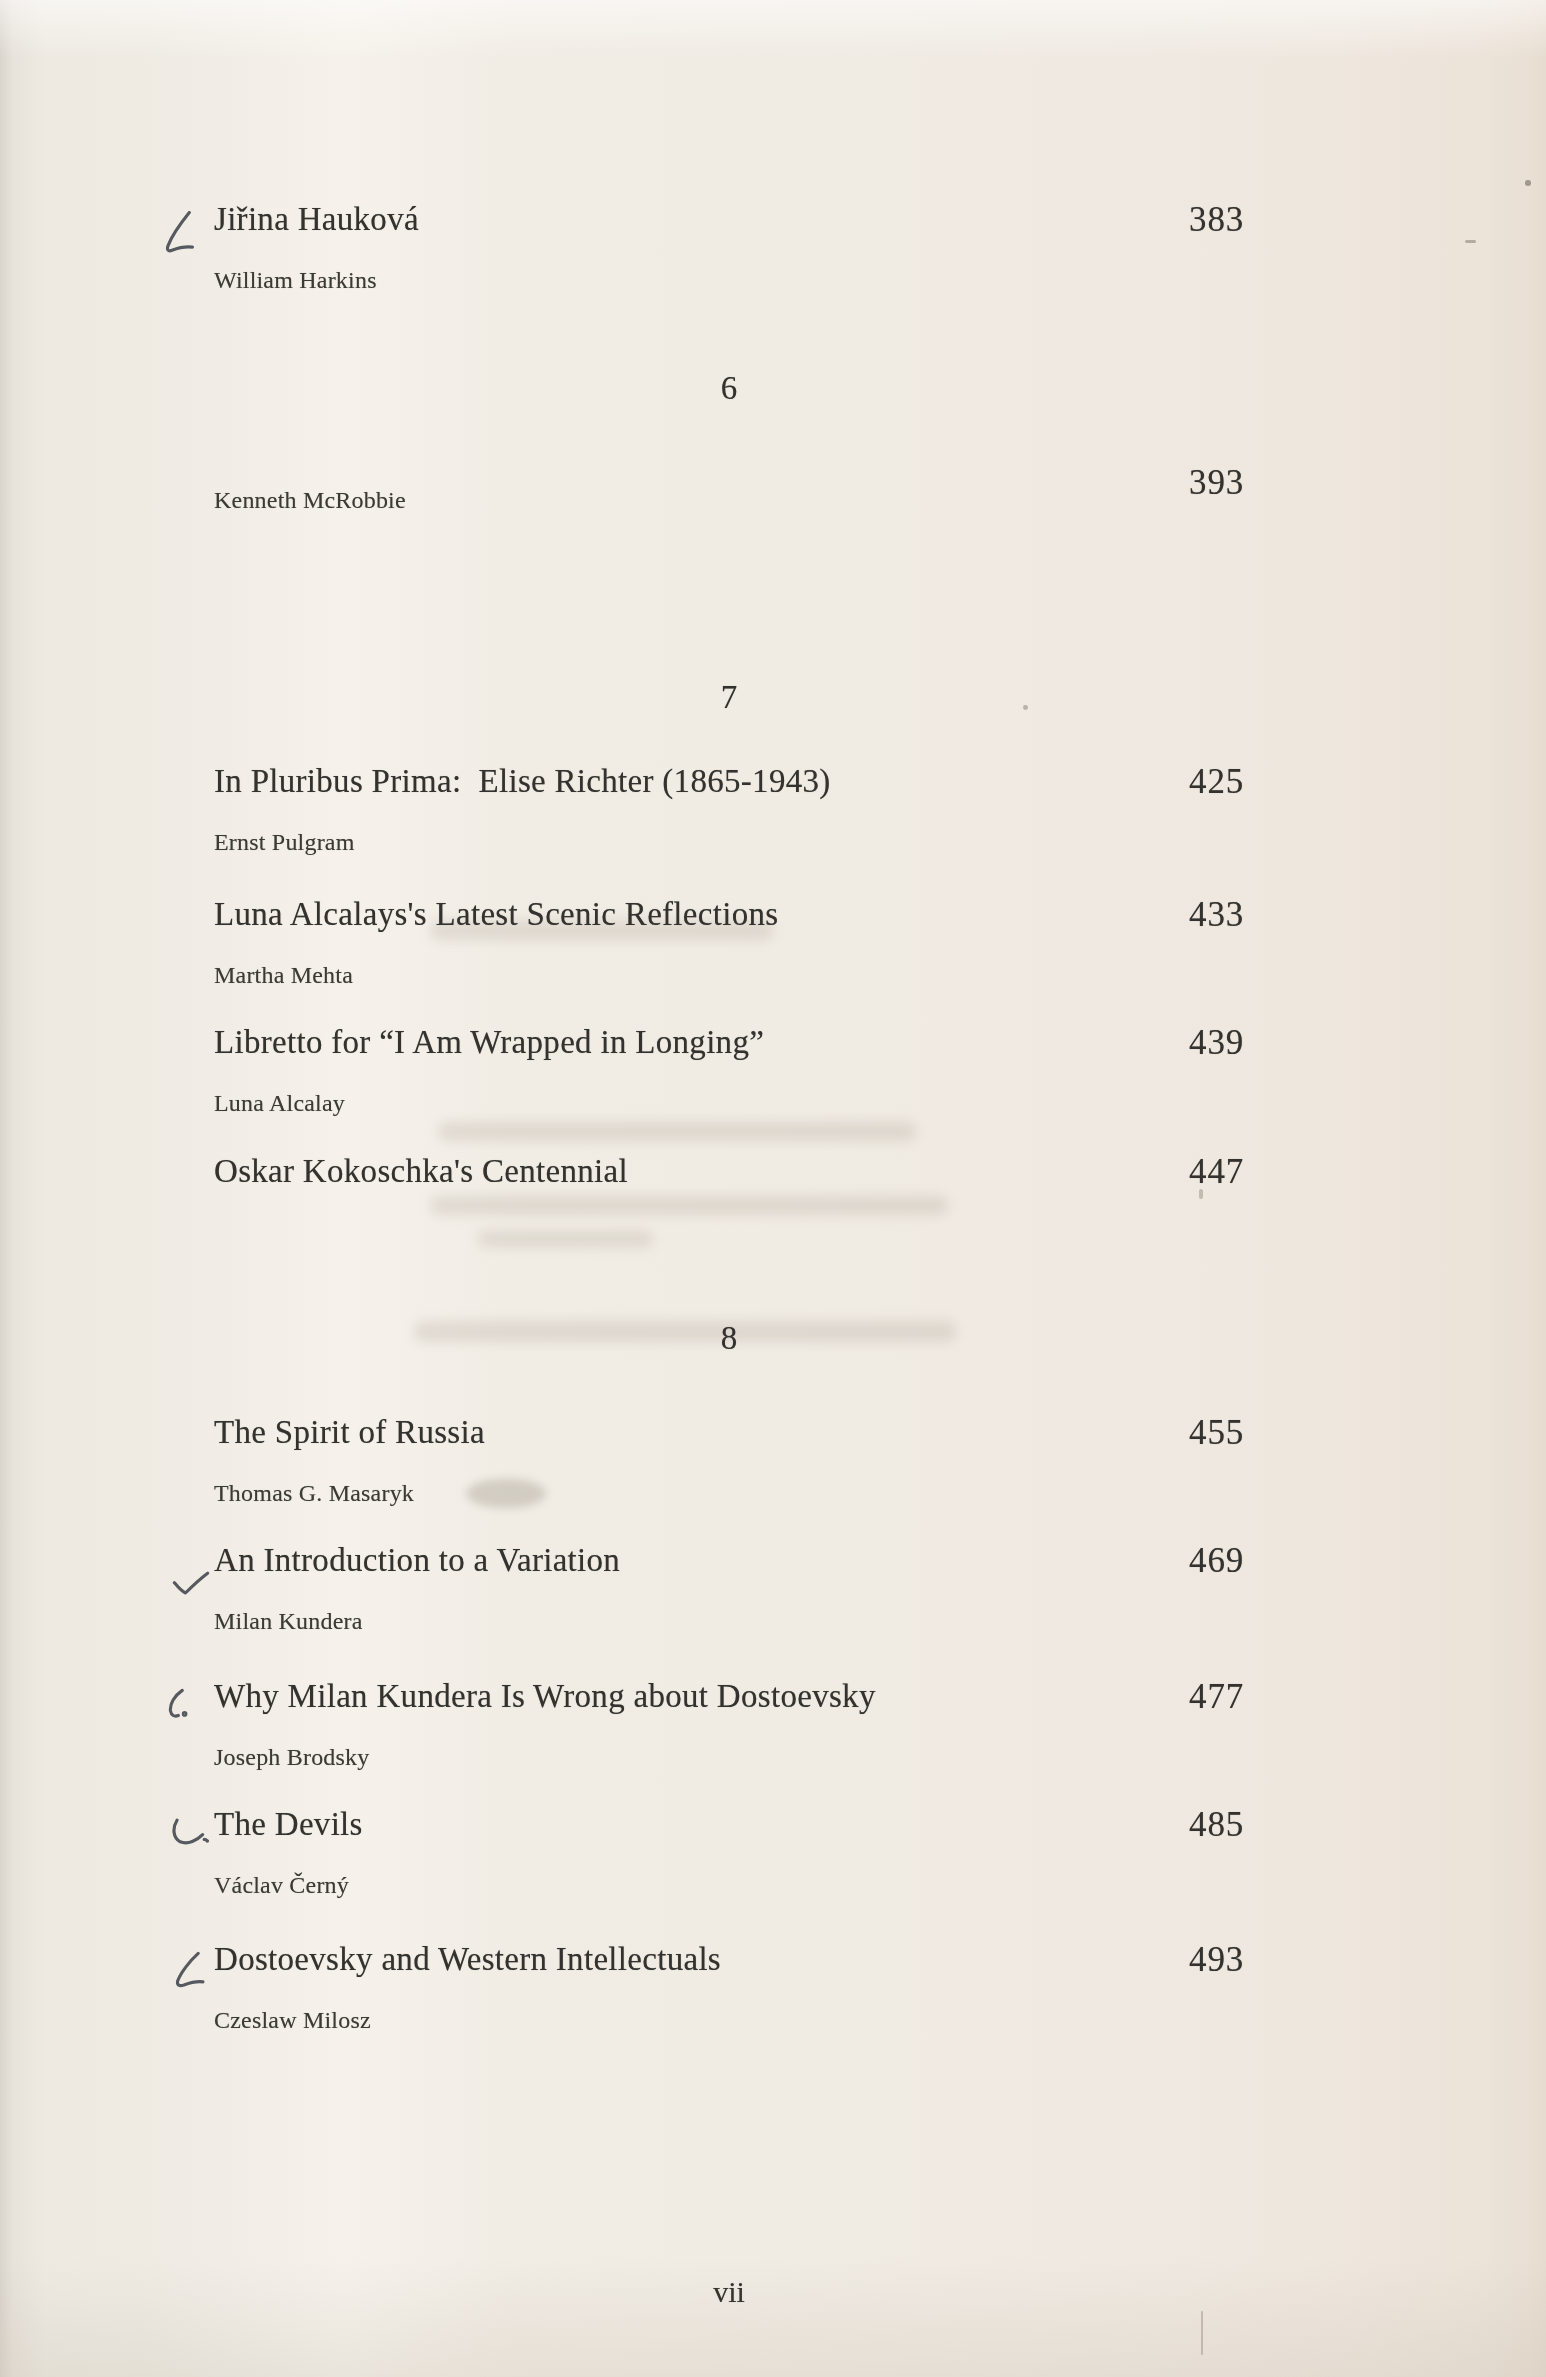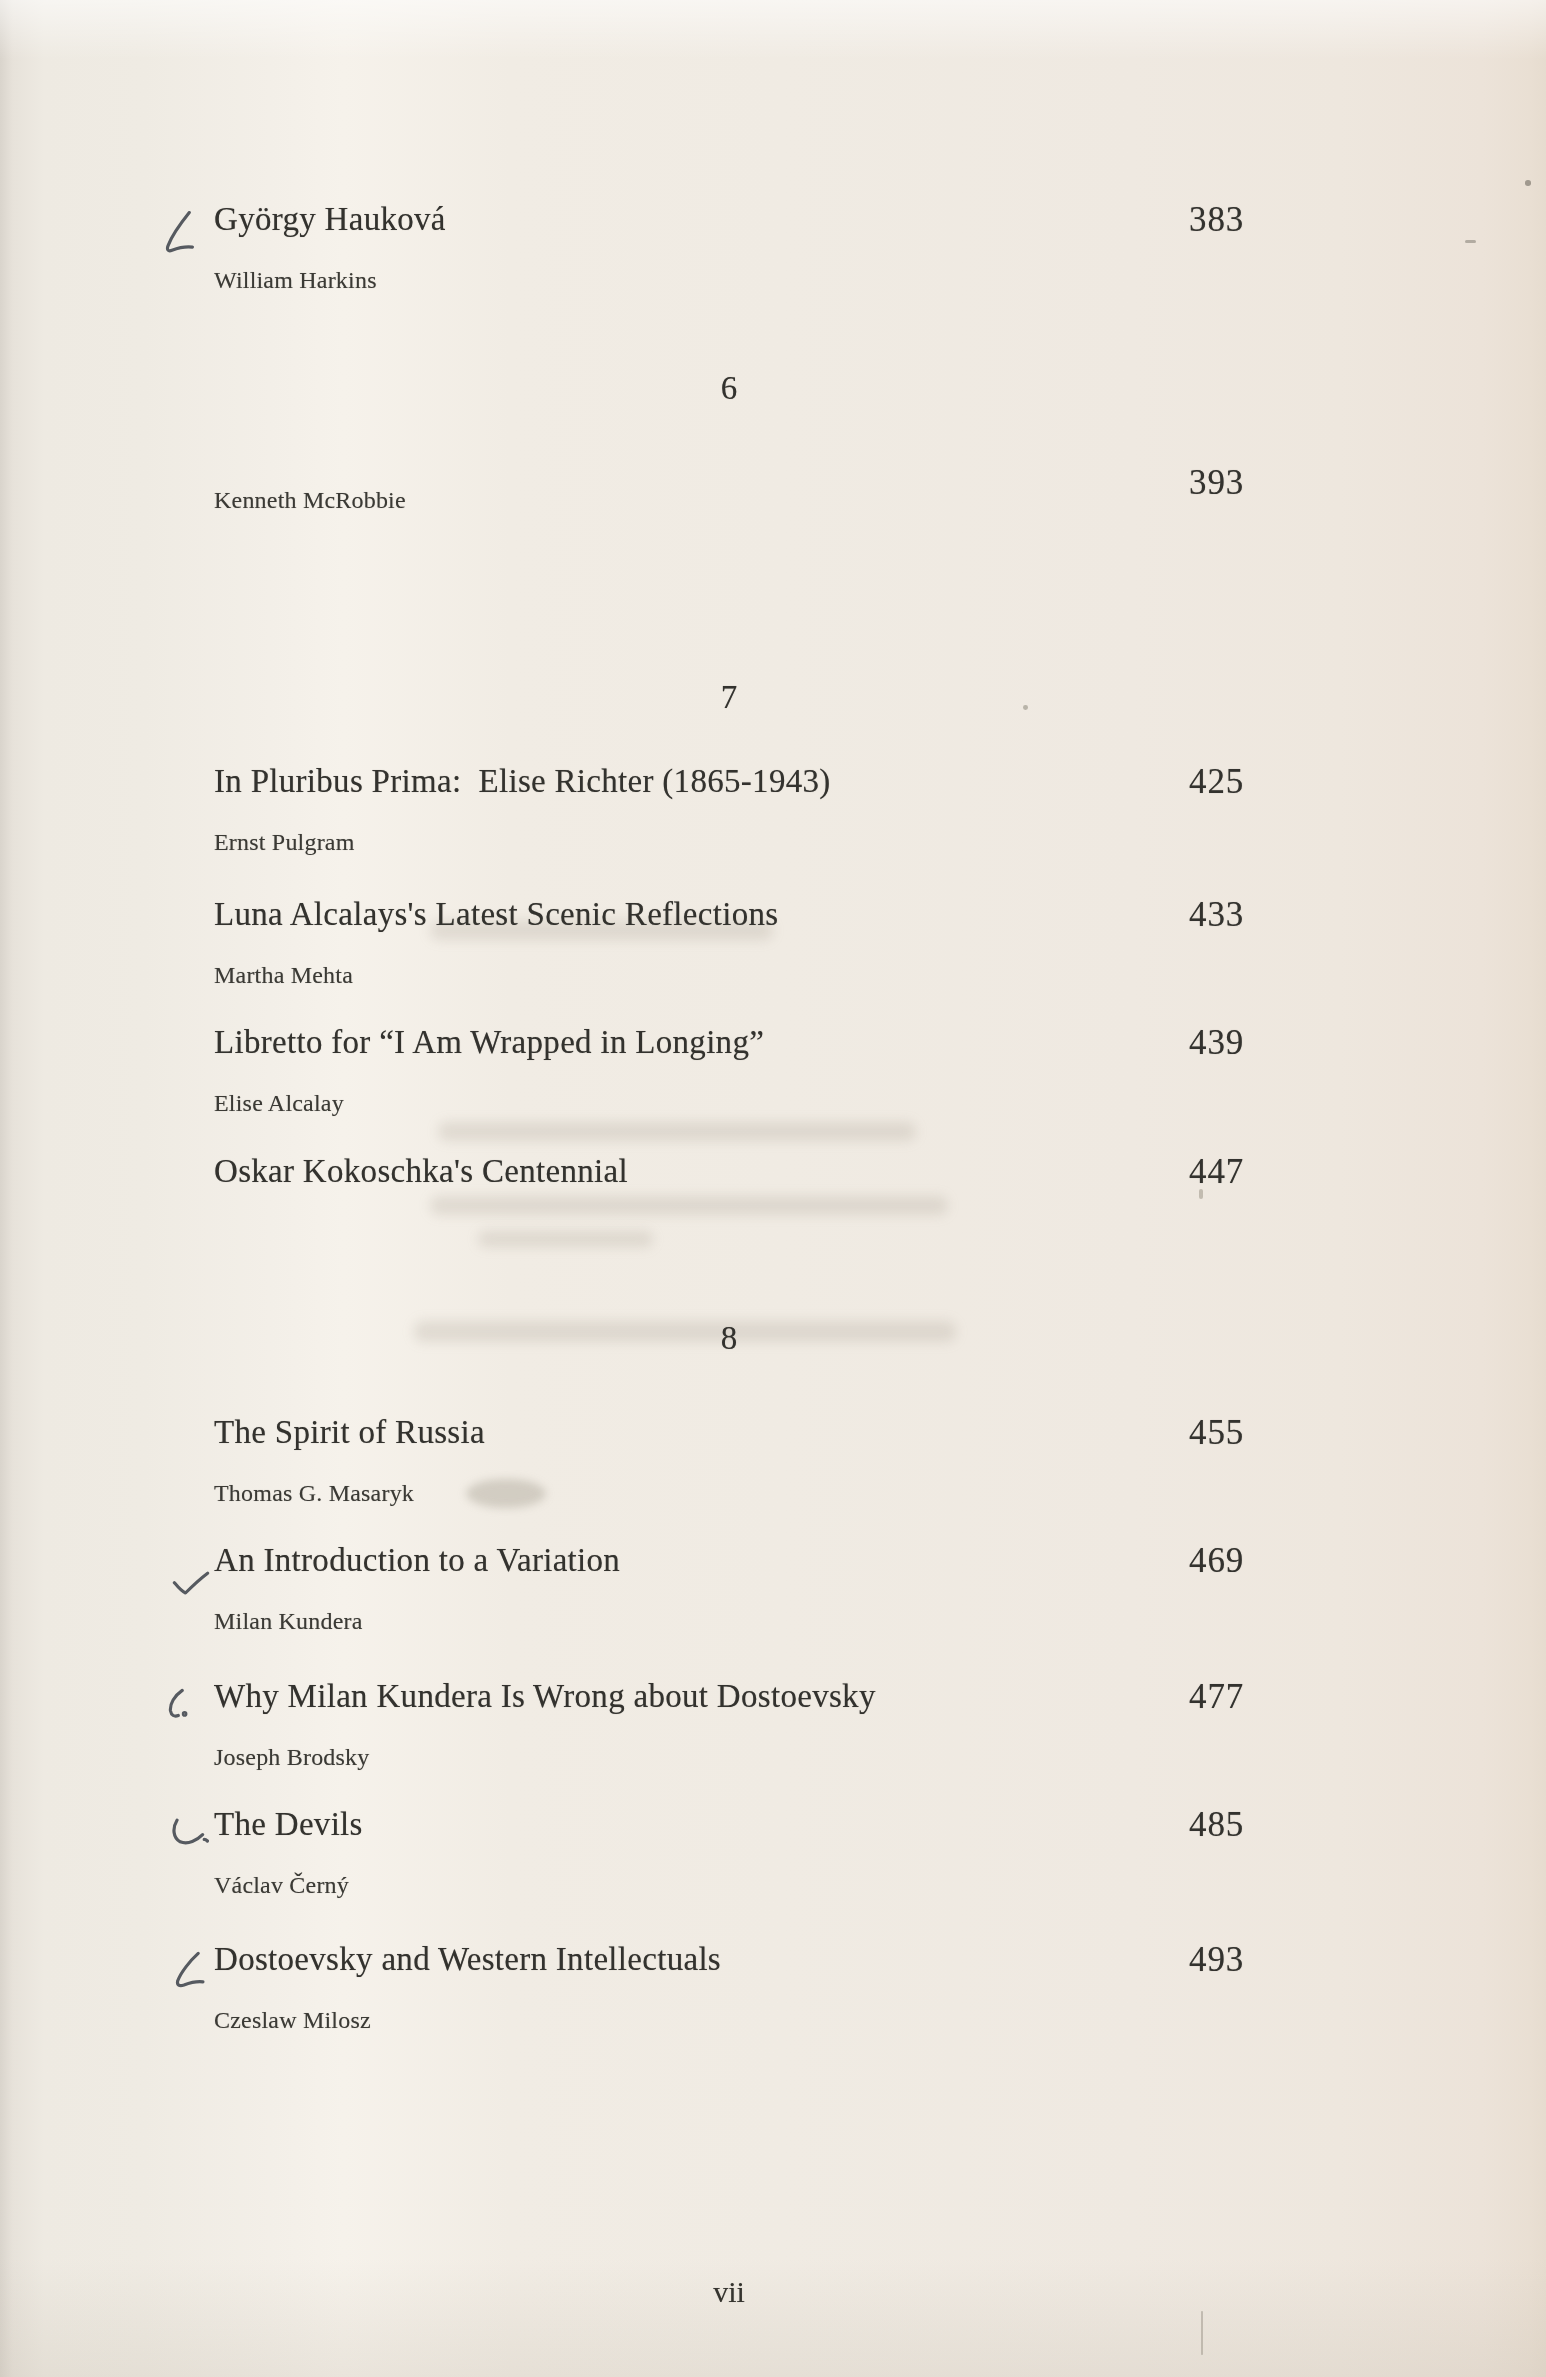--- a/index.html
+++ b/index.html
@@ -102,21 +102,21 @@
   <div class="smudge" style="left:414px; top:1321px; width:542px; height:21px;"></div>
   <div class="smudge blotch" style="left:466px; top:1479px; width:80px; height:29px;"></div>
 
   <div class="speck" style="left:1525px; top:180px; width:5.6px; height:5.6px; background:rgba(100,95,85,0.55);"></div>
   <div class="speck" style="left:1465px; top:240px; width:11px; height:3.2px; background:rgba(120,115,105,0.5); border-radius:1.6px;"></div>
   <div class="speck" style="left:1023px; top:705px; width:4.8px; height:4.8px; background:rgba(130,125,112,0.5);"></div>
   <div class="speck" style="left:1199px; top:1189px; width:4px; height:9.6px; background:rgba(140,132,118,0.45); border-radius:2.4px;"></div>
   <div class="speck" style="left:1201px; top:2311px; width:1.6px; height:44px; background:rgba(135,128,115,0.4); border-radius:0.8px;"></div>
 
   <div class="entry" style="top:198px">
-    <div class="title">György Hauková</div>
+    <div class="title">Jiřina Hauková</div>
     <div class="pageno">383</div>
     <div class="author">William Harkins</div>
   </div>
   <div class="pencil" style="left:161px; top:210px;">
     <svg width="33" height="46" viewBox="0 0 42 58">
       <path d="M36 3 C28 13 14 32 9 45 C7 50 9 53 14 51 C22 48 32 46 40 47"></path>
     </svg>
   </div>
 
   <div class="section-number" style="top:367px">6</div>
@@ -136,21 +136,21 @@
 
   <div class="entry" style="top:893px">
     <div class="title">Luna Alcalays's Latest Scenic Reflections</div>
     <div class="pageno">433</div>
     <div class="author">Martha Mehta</div>
   </div>
 
   <div class="entry" style="top:1021px">
     <div class="title">Libretto for “I Am Wrapped in Longing”</div>
     <div class="pageno">439</div>
-    <div class="author">Elise Alcalay</div>
+    <div class="author">Luna Alcalay</div>
   </div>
 
   <div class="entry" style="top:1150px">
     <div class="title">Oskar Kokoschka's Centennial</div>
     <div class="pageno">447</div>
   </div>
 
   <div class="section-number" style="top:1317px">8</div>
 
   <div class="entry" style="top:1411px">

